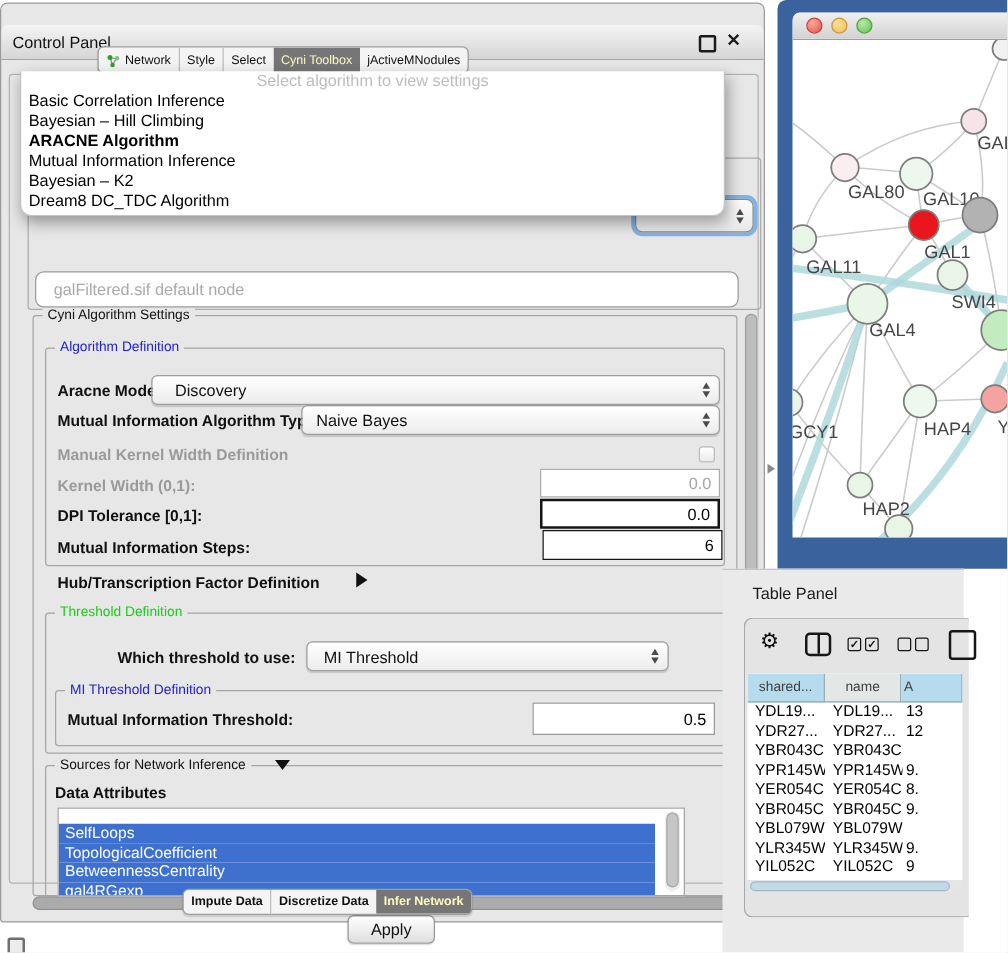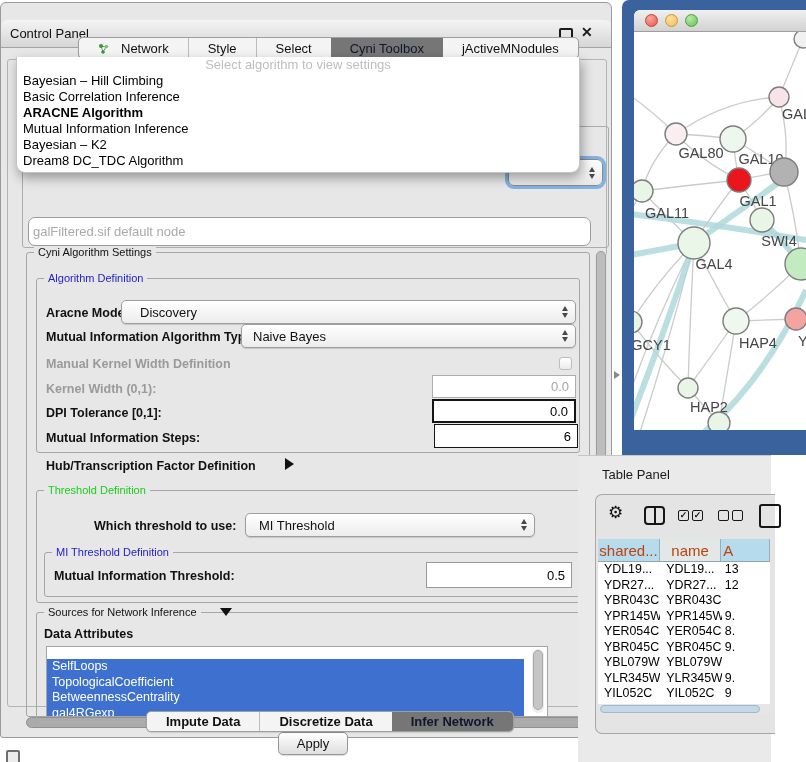--- a/index.html
+++ b/index.html
@@ -10,39 +10,39 @@
              border:1px solid #9a9a9a;border-radius:6px 6px 3px 3px;box-sizing:border-box;}
   .cp-titlebar{position:absolute;left:0;top:0;right:0;height:27px;border-radius:6px 6px 0 0;
                background:linear-gradient(#F4F4F4,#D6D6D6);border-bottom:1px solid #A3A3A3;
                display:flex;align-items:center;margin-top:17px;}
   .cp-title{font-size:13px;color:#111;padding-left:9px;}
   .win-max{position:absolute;left:558px;top:8px;width:10px;height:10px;border:2px solid #1a1a1a;border-radius:2px;}
   .win-close{position:absolute;left:580px;top:4px;font-size:14px;font-weight:800;color:#1a1a1a;}
   
   .seg{position:absolute;display:flex;border:1px solid #9f9f9f;border-radius:5px;overflow:hidden;
        background:#F4F4F4;box-shadow:0 1px 1px rgba(0,0,0,.12);}
-  .seg .tab{display:flex;align-items:center;gap:12px;padding:0 19px;font-size:13px;color:#111;
+  .seg .tab{display:flex;align-items:center;gap:4px;padding:0 6px;font-size:10px;color:#111;
             white-space:nowrap;border-left:1px solid #bdbdbd;}
   .seg .tab:first-child{border-left:none;}
-  .seg .tab.sel{background:#767676;color:#0f172a;border-left:none;}
+  .seg .tab.sel{background:#767676;color:#fef9c3;border-left:none;}
   .seg .tab.sel + .tab{border-left:none;}
   .seg.btm .tab{font-weight:700;}
   
   .content-panel{position:absolute;left:6px;top:56px;width:600px;height:648px;background:#E7E7E7;
                  border:1px solid #b3b3b3;border-radius:3px;box-sizing:border-box;}
   
   .hidden-group{position:absolute;left:14px;top:66px;width:587px;height:122px;
                 border:1px solid #ACACAC;border-radius:3px;box-sizing:border-box;}
   .focus-combo{position:absolute;left:500px;top:99px;width:95px;height:27px;border-radius:6px;
                background:linear-gradient(#fdfdfd,#e8e8e8);border:1px solid #8a8a8a;
                box-shadow:0 0 0 3px #7FB2E5;box-sizing:border-box;z-index:5;}
   .net-combo{position:absolute;left:20px;top:157px;width:563px;height:29px;border-radius:7px;
              background:#fff;border:1px solid #9b9b9b;box-sizing:border-box;z-index:5;
              display:flex;align-items:center;}
-  .net-combo span{font-size:13px;color:#A9A9A9;padding-left:4px;white-space:nowrap;}
+  .net-combo span{font-size:13px;color:#A9A9A9;padding-left:14px;white-space:nowrap;}
   
   .popup{position:absolute;left:16px;top:57px;width:564px;height:116px;background:#fff;
          border:1px solid #c4c4c4;border-top:none;border-radius:0 0 9px 9px;z-index:50;
          box-shadow:2px 5px 12px rgba(0,0,0,.35);box-sizing:border-box;overflow:hidden;}
   .popup .ph{height:16px;text-align:center;font-size:13px;color:#BDBDBD;line-height:16px;}
   .popup .it{height:16px;line-height:16px;font-size:13px;color:#000;padding-left:6px;white-space:nowrap;}
   .popup .it.b{font-weight:700;}
   
   .grp{position:absolute;border:1px solid #a6a6a6;border-radius:3px;box-sizing:border-box;}
   .gtitle{position:absolute;font-size:11px;color:#111;background:#E7E7E7;padding:0 4px;white-space:nowrap;line-height:14px;}
@@ -92,21 +92,21 @@
             border:1px solid #a8a8a8;border-right:none;border-radius:7px 0 0 7px;box-sizing:border-box;}
   .gear{position:absolute;left:12px;top:9px;font-size:17px;color:#111;line-height:17px;}
   .split-ic{position:absolute;left:48px;top:11px;width:21px;height:19px;border:2px solid #161616;border-radius:4px;box-sizing:border-box;}
   .split-ic div{position:absolute;left:50%;top:0;bottom:0;width:2px;background:#161616;transform:translateX(-50%);}
   .mini-cb{position:absolute;width:11px;height:11px;border:1.5px solid #161616;border-radius:2px;box-sizing:border-box;
            font-size:9px;line-height:8px;text-align:center;color:#111;font-weight:700;}
   .file-ic{position:absolute;left:163px;top:9px;width:22px;height:24px;border:2px solid #161616;border-radius:3px;box-sizing:border-box;}
   .tp-table{position:absolute;left:2px;top:44px;width:172px;height:165px;background:#fff;overflow:hidden;}
   .tp-hrow{display:flex;height:23px;}
   .tp-h{box-sizing:border-box;border-right:1px solid #98AEB9;border-bottom:1px solid #8FA5B0;
-        font-size:15px;color:#c2410c;display:flex;align-items:center;justify-content:center;overflow:hidden;}
+        font-size:11px;color:#404040;display:flex;align-items:center;justify-content:center;overflow:hidden;}
   .tp-row{display:flex;height:15.5px;}
   .tp-c{box-sizing:border-box;font-size:12.4px;color:#000;line-height:15.5px;white-space:nowrap;overflow:hidden;}
   .tp-hscroll{position:absolute;left:3px;top:209px;width:171px;height:10px;background:#E6E6E6;border-radius:5px;}
   .tp-hscroll div{position:absolute;left:1px;top:1px;width:160px;bottom:1px;background:#C3D9E8;border:1px solid #9FB9CB;border-radius:5px;box-sizing:border-box;}
   .collapse-arrow{position:absolute;left:614px;top:371px;width:0;height:0;
                   border-top:4px solid transparent;border-bottom:4px solid transparent;border-left:6px solid #8a8a8a;}
   .corner-ic{position:absolute;left:6px;top:750px;width:14px;height:14px;border:2px solid #6f6f6f;border-radius:2px;background:#ECECEC;box-sizing:border-box;}
   svg text{font-family:"Liberation Sans",sans-serif;}
 </style>
 </head>
@@ -402,22 +402,22 @@
       </div>
       <div class="tp-hscroll">
           <div></div>
         </div>
     </div>
   </div>
 
   <div class="popup">
     <div class="ph">Select algorithm to view settings</div>
     <div id="popup-items">
+        <div class="it">Basic Correlation Inference</div>
         <div class="it">Bayesian – Hill Climbing</div>
-        <div class="it">Basic Correlation Inference</div>
         <div class="it b">ARACNE Algorithm</div>
         <div class="it">Mutual Information Inference</div>
         <div class="it">Bayesian – K2</div>
         <div class="it">Dream8 DC_TDC Algorithm</div>
       </div>
   </div>
 
   <span class="corner-ic"></span>
 </div>
 

